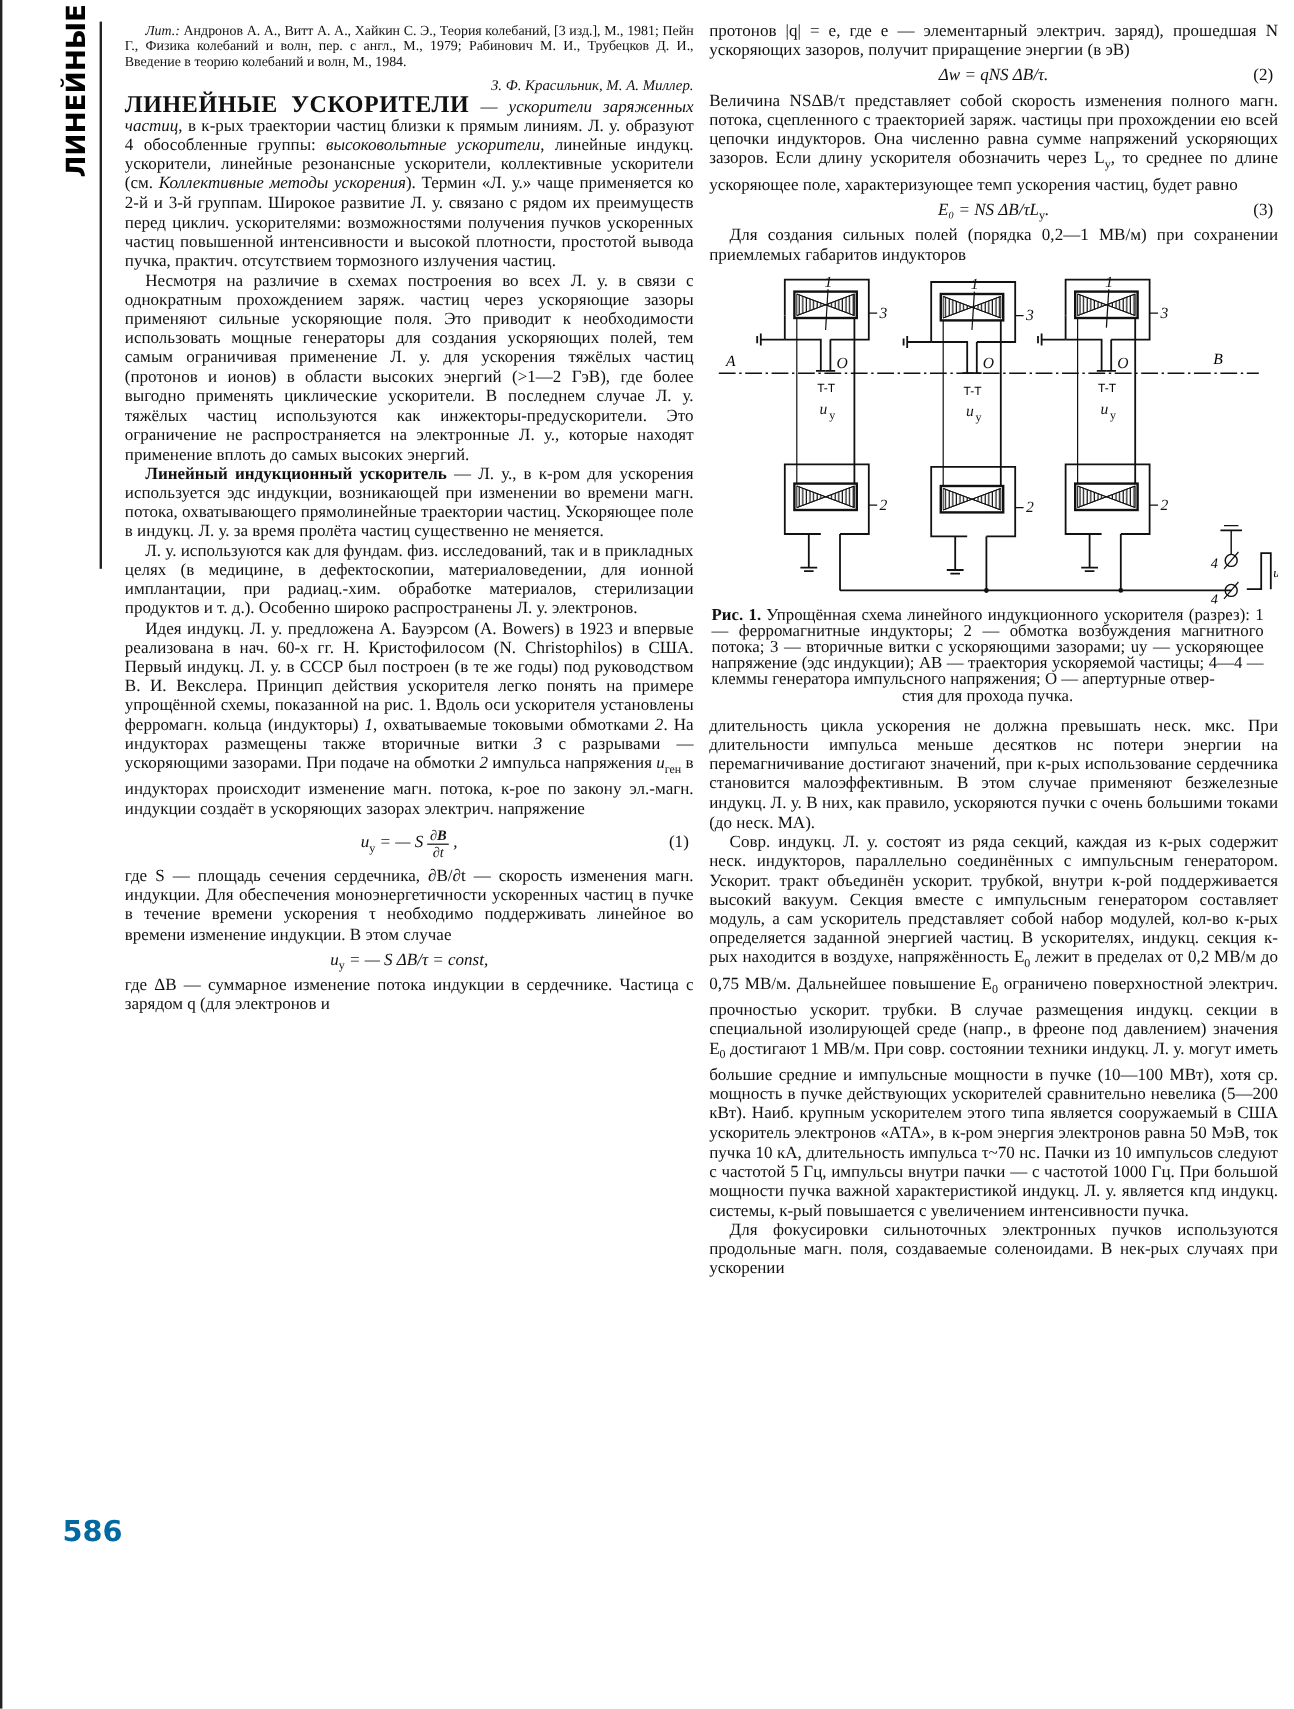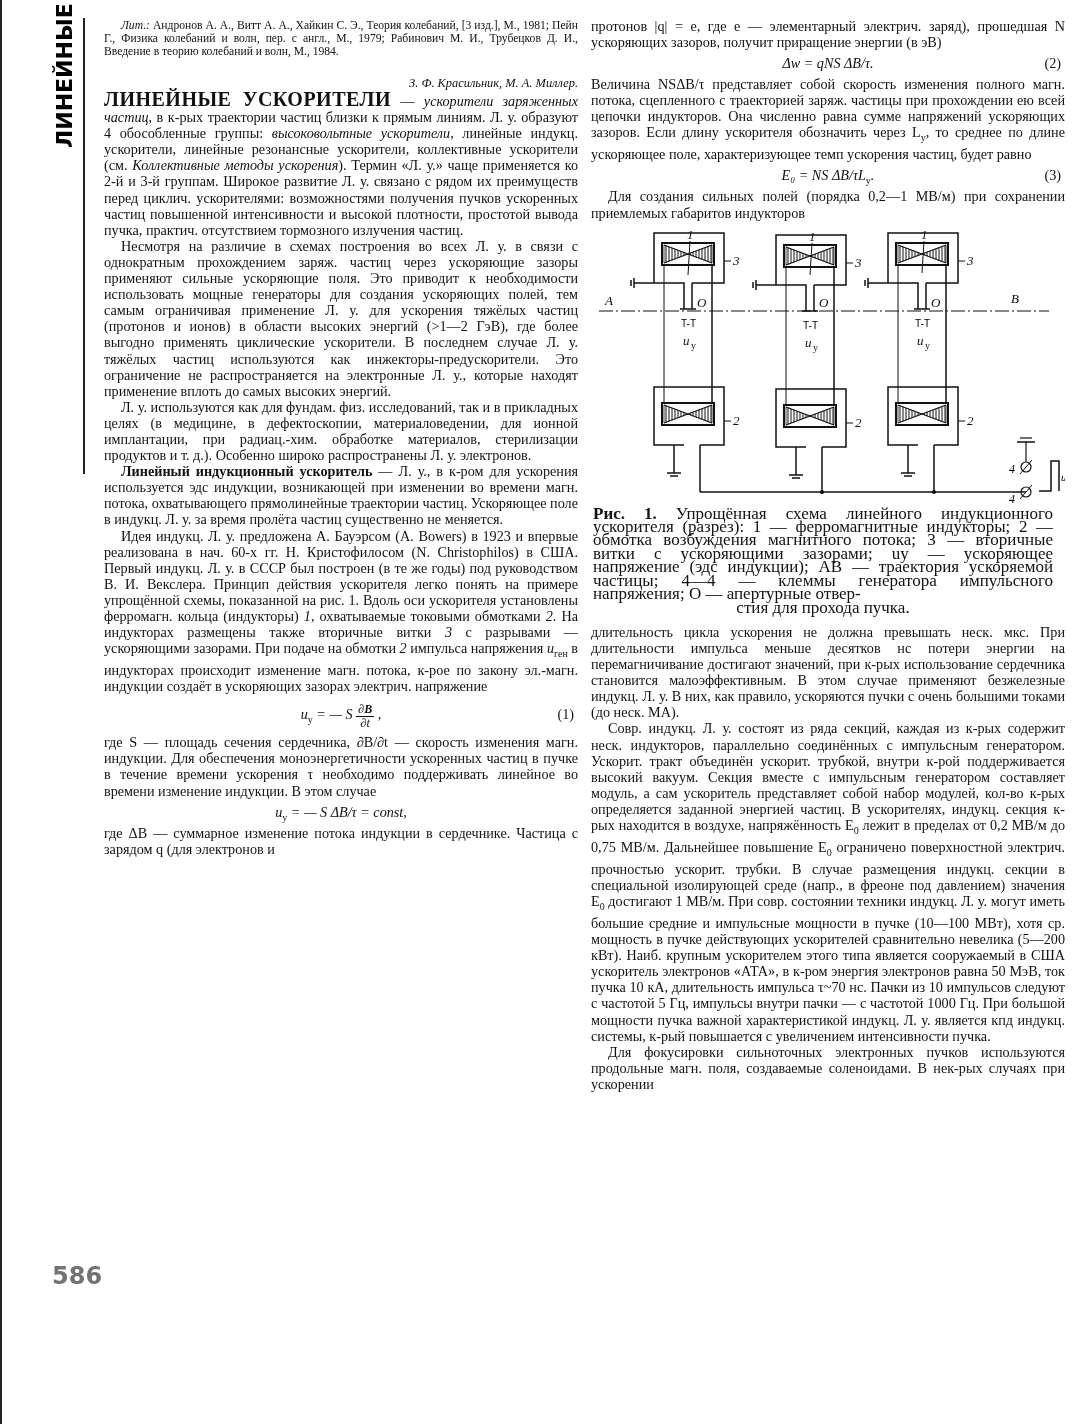--- a/index.html
+++ b/index.html
@@ -4,57 +4,57 @@
 <style>
   html, body { margin: 0; padding: 0; background: #ffffff; }
   body { width: 1078px; height: 1424px; position: relative; overflow: hidden;
          font-family: "Liberation Serif", "DejaVu Serif", serif; color: #111; }
   .edge-left { position: absolute; left: 0; top: 0; width: 2px; height: 1424px; background: #222; }
   .running-head { position: absolute; left: 52px; top: 18px; width: 30px; height: 130px;
     writing-mode: vertical-rl; transform: rotate(180deg); font-family: "DejaVu Sans", sans-serif;
     font-weight: 900; font-size: 22px; letter-spacing: 0px; text-align: center; color: #000; }
   .margin-rule { position: absolute; left: 83px; top: 18px; width: 2px; height: 456px; background: #222; }
   .page-number { position: absolute; left: 52px; top: 1262px; font-family: "DejaVu Sans", sans-serif;
-    font-weight: 900; font-size: 24px; color: #737373; }
+    font-weight: 900; font-size: 24px; color: #0369a1; }
   .col { position: absolute; font-size: 14.2px; line-height: 16.1px; text-align: justify; hyphens: manual; }
   .col-left { left: 104px; top: 18px; width: 474px; }
   .col-right { left: 591px; top: 18px; width: 474px; }
   .col p { margin: 0; text-indent: 17px; }
   .col p.noindent { text-indent: 0; }
   .col p.lit { font-size: 11.6px; line-height: 13px; margin-top: 1px; }
-  .col p.author { font-size: 12.4px; font-style: italic; text-align: right; text-indent: 0; line-height: 15px; margin-top: 18px; }
+  .col p.author { font-size: 12.4px; font-style: italic; text-align: right; text-indent: 0; line-height: 15px; margin-top: 6px; }
   .headword { font-weight: bold; letter-spacing: 0.5px; font-size: 20px; }
   .bold { font-weight: bold; }
   .ital { font-style: italic; }
   .formula { position: relative; text-align: center; font-style: italic; margin: 2px 0 2px 0; height: 22px; line-height: 22px; }
   .formula .eqn { position: absolute; right: 4px; top: 0; font-style: normal; }
   .formula.tall { height: 36px; line-height: 36px; }
   .frac { display: inline-block; vertical-align: middle; text-align: center; font-size: 12px; line-height: 13px; }
   .frac .num { display: block; border-bottom: 1px solid #111; padding: 0 2px; font-weight: bold; }
   .frac .den { display: block; padding: 0 2px; }
   .figure { position: relative; width: 474px; height: 276px; margin: 6px 0 4px 0; }
   .figure svg { position: absolute; left: 0; top: 0; }
-  .caption { font-size: 17px; line-height: 13.4px; text-align: justify; margin: 0 12px 10px 2px; }
+  .caption { font-size: 14px; line-height: 13.4px; text-align: justify; margin: 0 12px 10px 2px; }
   .caption .cap-last { display: block; text-align: center; }
 </style>
 </head>
 <body>
 
 <div class="edge-left"></div>
 <div class="running-head">ЛИНЕЙНЫЕ</div>
 <div class="margin-rule"></div>
 <div class="page-number">586</div>
 
 <div class="col col-left">
   <p class="lit"><span class="ital">Лит.:</span><span> Андронов А. А., Витт А. А., Хайкин С. Э., Теория колебаний, [3 изд.], М., 1981; Пейн Г., Физика колебаний и волн, пер. с англ., М., 1979; Рабинович М. И., Трубецков Д. И., Введение в теорию колебаний и волн, М., 1984.</span></p>
   <p class="author">З. Ф. Красильник, М. А. Миллер.</p>
   <p class="noindent"><span class="headword">ЛИНЕЙНЫЕ УСКОРИТЕЛИ</span><span> — </span><span class="ital">ускорители заряженных частиц</span><span>, в к-рых траектории частиц близки к прямым линиям. Л. у. образуют 4 обособленные группы: </span><span class="ital">высоковольтные ускорители</span><span>, линейные индукц. ускорители, линейные резонансные ускорители, коллективные ускорители (см. </span><span class="ital">Коллективные методы ускорения</span><span>). Термин «Л. у.» чаще применяется ко 2-й и 3-й группам. Широкое развитие Л. у. связано с рядом их преимуществ перед циклич. ускорителями: возможностями получения пучков ускоренных частиц повышенной интенсивности и высокой плотности, простотой вывода пучка, практич. отсутствием тормозного излучения частиц.</span></p>
   <p>Несмотря на различие в схемах построения во всех Л. у. в связи с однократным прохождением заряж. частиц через ускоряющие зазоры применяют сильные ускоряющие поля. Это приводит к необходимости использовать мощные генераторы для создания ускоряющих полей, тем самым ограничивая применение Л. у. для ускорения тяжёлых частиц (протонов и ионов) в области высоких энергий (&gt;1—2 ГэВ), где более выгодно применять циклические ускорители. В последнем случае Л. у. тяжёлых частиц используются как инжекторы-предускорители. Это ограничение не распространяется на электронные Л. у., которые находят применение вплоть до самых высоких энергий.</p>
+  <p><span class="bold">Линейный индукционный ускоритель</span><span> — Л. у., в к-ром для ускорения используется эдс индукции, возникающей при изменении во времени магн. потока, охватывающего прямолинейные траектории частиц. Ускоряющее поле в индукц. Л. у. за время пролёта частиц существенно не меняется.</span></p>
   <p>Л. у. используются как для фундам. физ. исследований, так и в прикладных целях (в медицине, в дефектоскопии, материаловедении, для ионной имплантации, при радиац.-хим. обработке материалов, стерилизации продуктов и т. д.). Особенно широко распространены Л. у. электронов.</p>
-  <p><span class="bold">Линейный индукционный ускоритель</span><span> — Л. у., в к-ром для ускорения используется эдс индукции, возникающей при изменении во времени магн. потока, охватывающего прямолинейные траектории частиц. Ускоряющее поле в индукц. Л. у. за время пролёта частиц существенно не меняется.</span></p>
   <p><span>Идея индукц. Л. у. предложена А. Бауэрсом (A. Bowers) в 1923 и впервые реализована в нач. 60-х гг. Н. Кристофилосом (N. Christophilos) в США. Первый индукц. Л. у. в СССР был построен (в те же годы) под руководством В. И. Векслера. Принцип действия ускорителя легко понять на примере упрощённой схемы, показанной на рис. 1. Вдоль оси ускорителя установлены ферромагн. кольца (индукторы) </span><span class="ital">1</span><span>, охватываемые токовыми обмотками </span><span class="ital">2</span><span>. На индукторах размещены также вторичные витки </span><span class="ital">3</span><span> с разрывами — ускоряющими зазорами. При подаче на обмотки </span><span class="ital">2</span><span> импульса напряжения </span><span class="ital">u</span><sub style="font-size:10px">ген</sub><span> в индукторах происходит изменение магн. потока, к-рое по закону эл.-магн. индукции создаёт в ускоряющих зазорах электрич. напряжение</span></p>
   <div class="formula tall">
     <span>u</span><sub style="font-size:10px;font-style:normal">у</sub><span> = — S </span><span class="frac"><span class="num">∂B</span><span class="den">∂t</span></span><span> ,</span>
     <span class="eqn">(1)</span>
   </div>
   <p class="noindent">где S — площадь сечения сердечника, ∂B/∂t — скорость изменения магн. индукции. Для обеспечения моноэнергетичности ускоренных частиц в пучке в течение времени ускорения τ необходимо поддерживать линейное во времени изменение индукции. В этом случае</p>
   <div class="formula">
     <span>u</span><sub style="font-size:10px;font-style:normal">у</sub><span> = — S ΔB/τ = const,</span>
   </div>
   <p class="noindent">где ΔB — суммарное изменение потока индукции в сердечнике. Частица с зарядом q (для электронов и</p>

